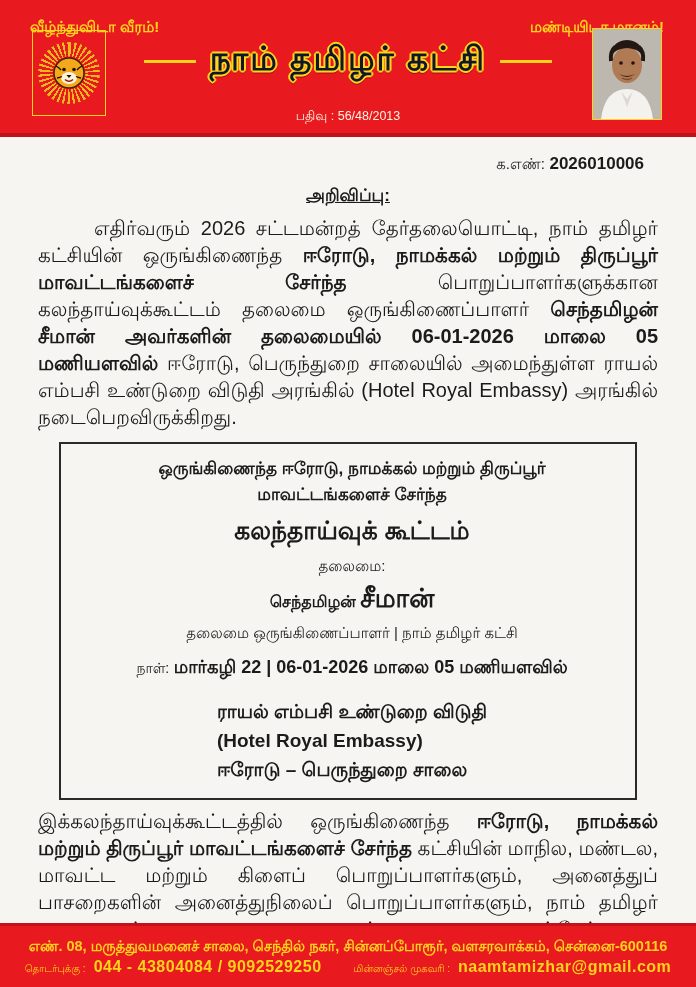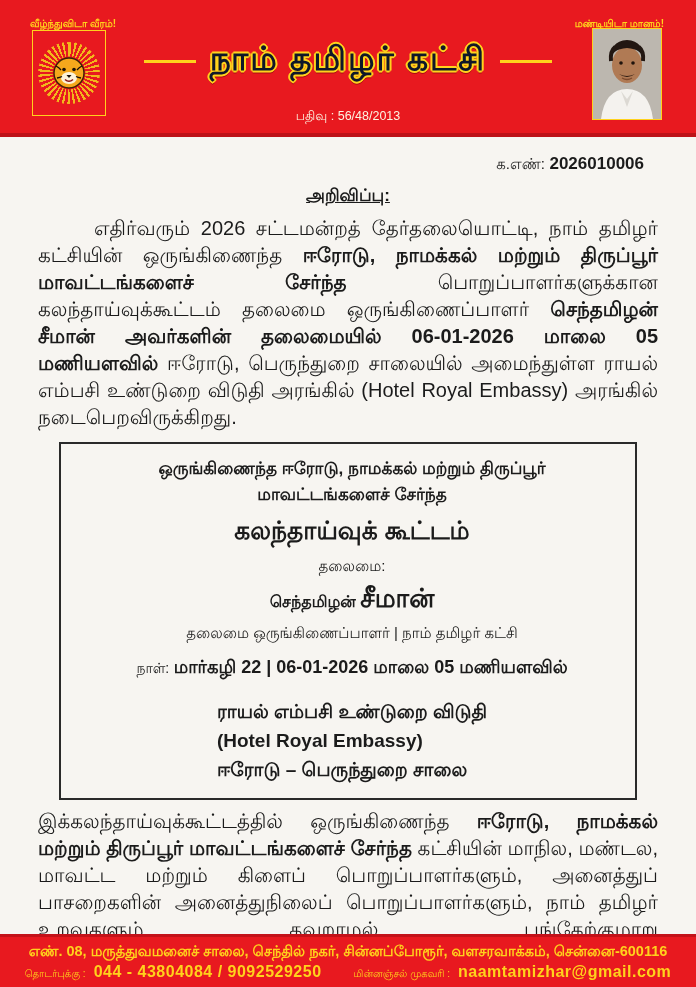--- a/index.html
+++ b/index.html
@@ -11,21 +11,21 @@
   .page {
     position:relative; width:696px; height:987px;
     background:#f7f5f1; color:#1b1b1b; overflow:hidden;
   }
 
   
   .header {
     position:relative; height:137px; background:#e8191f;
     border-bottom:4px solid #bd1218;
   }
-  .slogan { position:absolute; top:18px; font-size:10px; font-weight:700; color:#ffd21c; }
+  .slogan { position:absolute; top:18px; font-size:15px; font-weight:700; color:#ffd21c; }
   .slogan.left { left:30px; }
   .slogan.right { right:32px; }
   .flag-box {
     position:absolute; left:32px; top:30px; width:74px; height:86px;
     border:1px solid #ffd21c; display:flex; align-items:center; justify-content:center;
   }
   .sunburst {
     width:62px; height:62px; border-radius:50%;
     background:repeating-conic-gradient(#f2b71c 0deg 4.5deg, rgba(0,0,0,0) 4.5deg 10.5deg);
     display:flex; align-items:center; justify-content:center;
@@ -89,21 +89,21 @@
   
   .sign-area { position:relative; height:125px; }
   .stamp {
     position:absolute; left:118px; top:28px; width:214px; z-index:3;
     transform:rotate(-17deg); opacity:.92;
   }
   .sig-block { position:absolute; right:48px; top:0; width:260px; text-align:center; }
 
   
   .footer {
-    position:absolute; left:0; right:0; bottom:0; height:53px;
+    position:absolute; left:0; right:0; bottom:0; height:64px;
     background:#e8191f; border-top:3px solid #c31219;
     display:flex; flex-direction:column; align-items:center; justify-content:center;
     gap:2px; z-index:2;
   }
   .f-line1 { color:#ffd21c; font-size:14.5px; font-weight:700; }
   .f-line2 { display:flex; align-items:baseline; gap:8px; color:#ffd21c; }
   .f-line2 .sm { font-size:10px; }
   .f-line2 .lg { font-size:16px; font-weight:700; letter-spacing:.5px; }
   .f-gap { width:16px; }
   .email-link { color:#ffd21c; text-decoration:none; }

